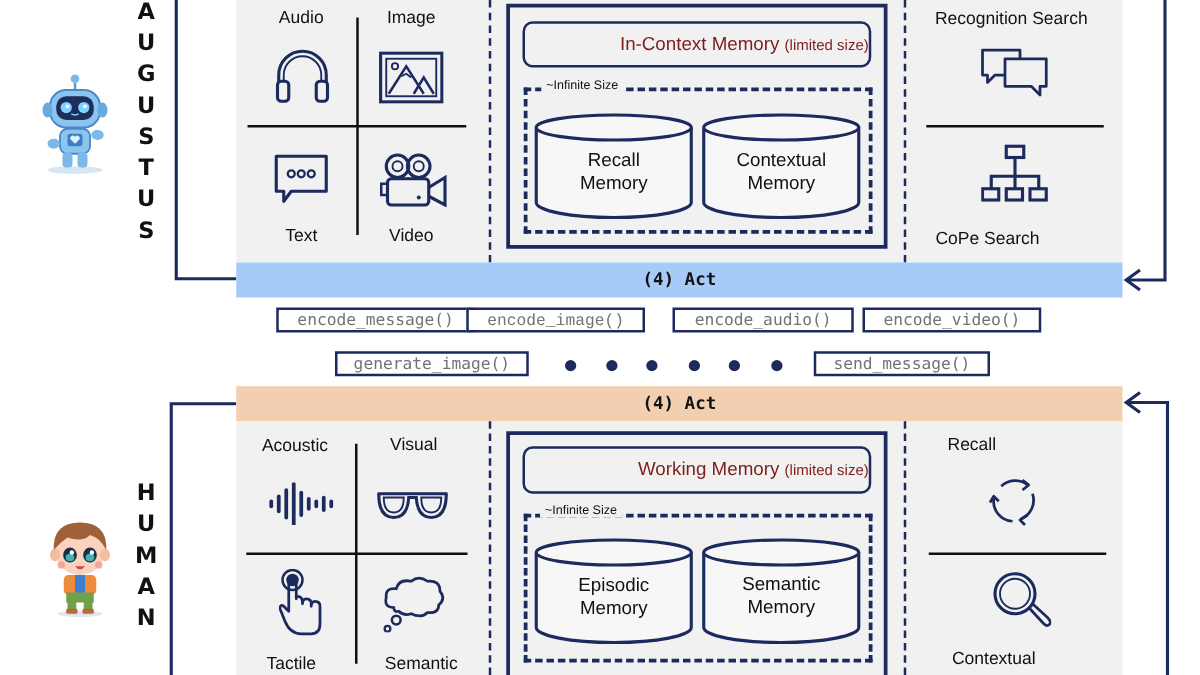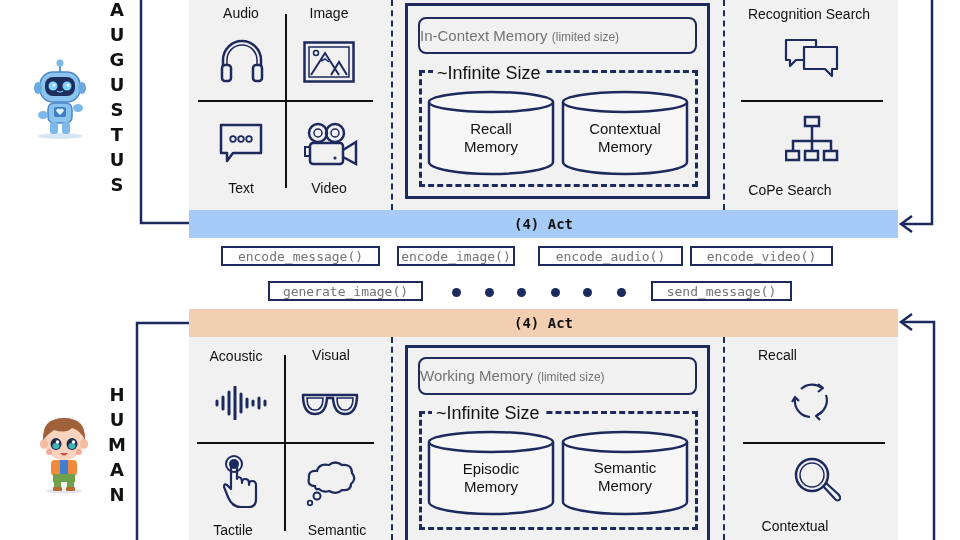--- a/index.html
+++ b/index.html
@@ -15,24 +15,24 @@
   .bar.blue { background:#a7cbf8; }
   .bar.peach { background:#f3cfb1; }
   .fn { position:absolute; height:20px; border:2px solid #1c2a5e; background:#fff; box-sizing:border-box;
         font-family:"DejaVu Sans Mono", monospace; font-size:13px; line-height:17px; text-align:center; color:#737373; }
   .lbl { position:absolute; font-size:14px; color:#111; text-align:center; white-space:nowrap; }
   .divider-v { position:absolute; width:2px; background:#111; }
   .divider-h { position:absolute; height:2px; background:#111; }
   .dashed-v { position:absolute; width:0; border-left:2px dashed #1c2a5e; }
   .memframe { position:absolute; border:3px solid #1c2a5e; box-sizing:border-box; }
   .limbox { position:absolute; border:2.5px solid #1c2a5e; border-radius:8px; box-sizing:border-box;
-            font-size:15px; text-align:left; line-height:33px; color:#737373; }
+            font-size:15px; text-align:right; line-height:33px; color:#7f1d1d; }
   .limbox small { font-size:12px; }
   .dashbox { position:absolute; border:3px dashed #1c2a5e; box-sizing:border-box; }
-  .inf { position:absolute; background:#f1f1f1; padding:0 4px; font-size:18px; color:#111; }
+  .inf { position:absolute; background:#f1f1f1; padding:0 4px; font-size:10px; color:#111; }
   .cyl { position:absolute; width:128px; height:86px; }
   .cyl-text { position:absolute; width:128px; text-align:center; font-size:15px; line-height:18px; color:#111; }
   .icon { position:absolute; }
   .dot { position:absolute; width:9px; height:9px; border-radius:50%; background:#1c2a5e; }
 </style>
 </head>
 <body>
 
 <svg class="abs" style="left:0;top:0;" width="960" height="540">
 
@@ -162,21 +162,21 @@
   <polyline points="8,36 8,26 46,26 46,36" fill="none" stroke="#1c2a5e" stroke-width="2.5"></polyline>
   <rect x="1" y="36" width="13" height="9" fill="none" stroke="#1c2a5e" stroke-width="2.5"></rect>
   <rect x="20" y="36" width="13" height="9" fill="none" stroke="#1c2a5e" stroke-width="2.5"></rect>
   <rect x="39" y="36" width="13" height="9" fill="none" stroke="#1c2a5e" stroke-width="2.5"></rect>
 </svg>
 <div class="lbl" style="left:748px;top:182px;width:84px;">CoPe Search</div>
 
 <div class="bar blue" style="top:210px;">(4) Act</div>
 
 <div class="fn" style="left:221px;top:246px;width:159px;">encode_message()</div>
-<div class="fn" style="left:397px;top:246px;width:118px;">encode_image()</div>
+<div class="fn" style="left:373px;top:246px;width:143px;font-family:Liberation Mono, monospace;">encode_image()</div>
 <div class="fn" style="left:538px;top:246px;width:145px;">encode_audio()</div>
 <div class="fn" style="left:690px;top:246px;width:143px;">encode_video()</div>
 <div class="fn" style="left:268px;top:281px;width:155px;">generate_image()</div>
 <div>
   <div class="dot" style="left:452px;top:288px;"></div>
   <div class="dot" style="left:485px;top:288px;"></div>
   <div class="dot" style="left:517px;top:288px;"></div>
   <div class="dot" style="left:551px;top:288px;"></div>
   <div class="dot" style="left:583px;top:288px;"></div>
   <div class="dot" style="left:617px;top:288px;"></div>

